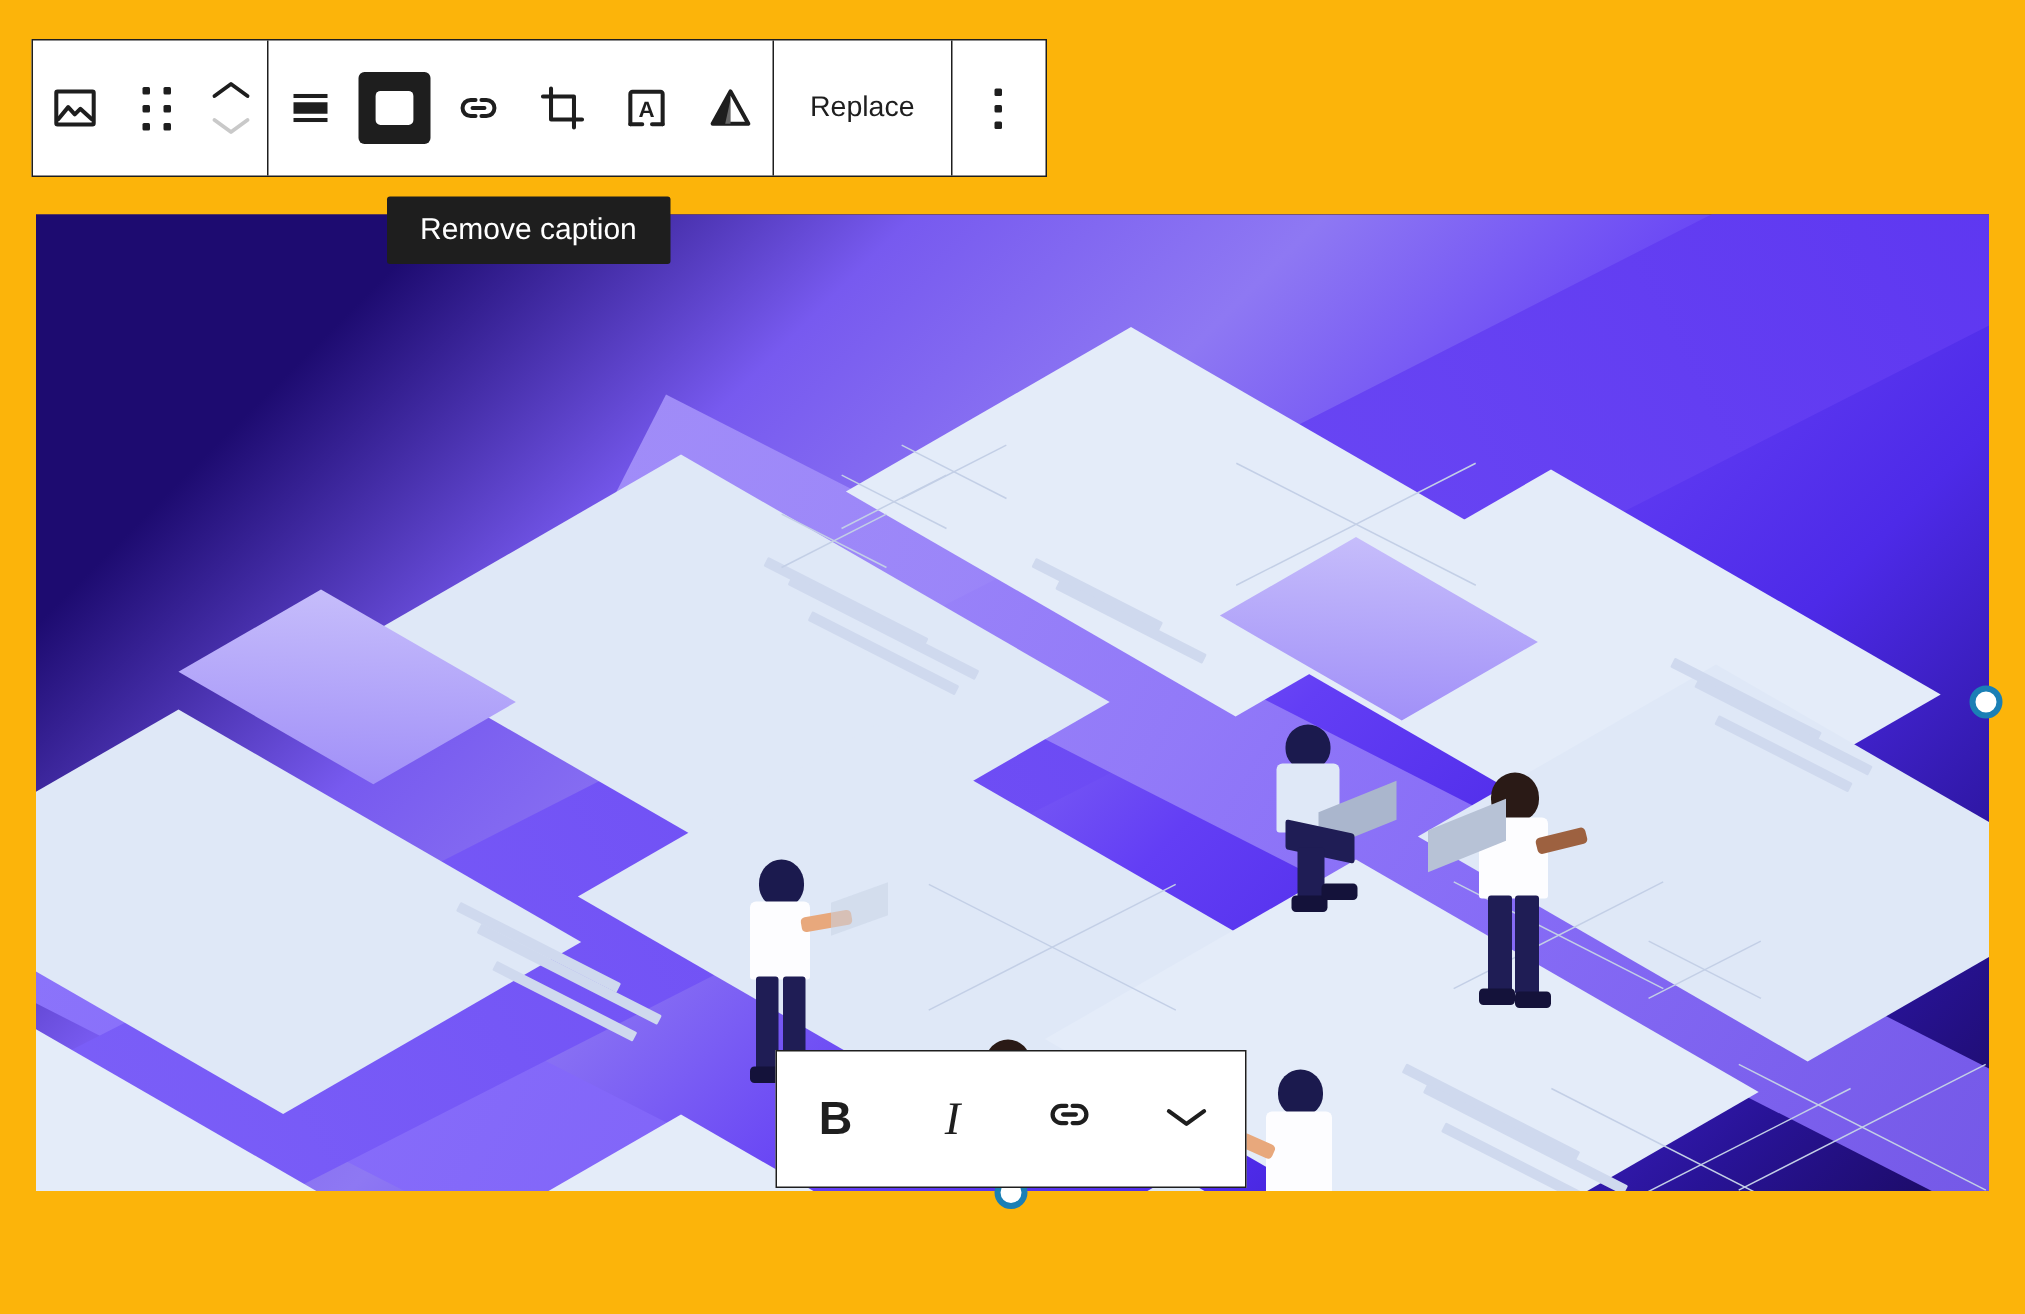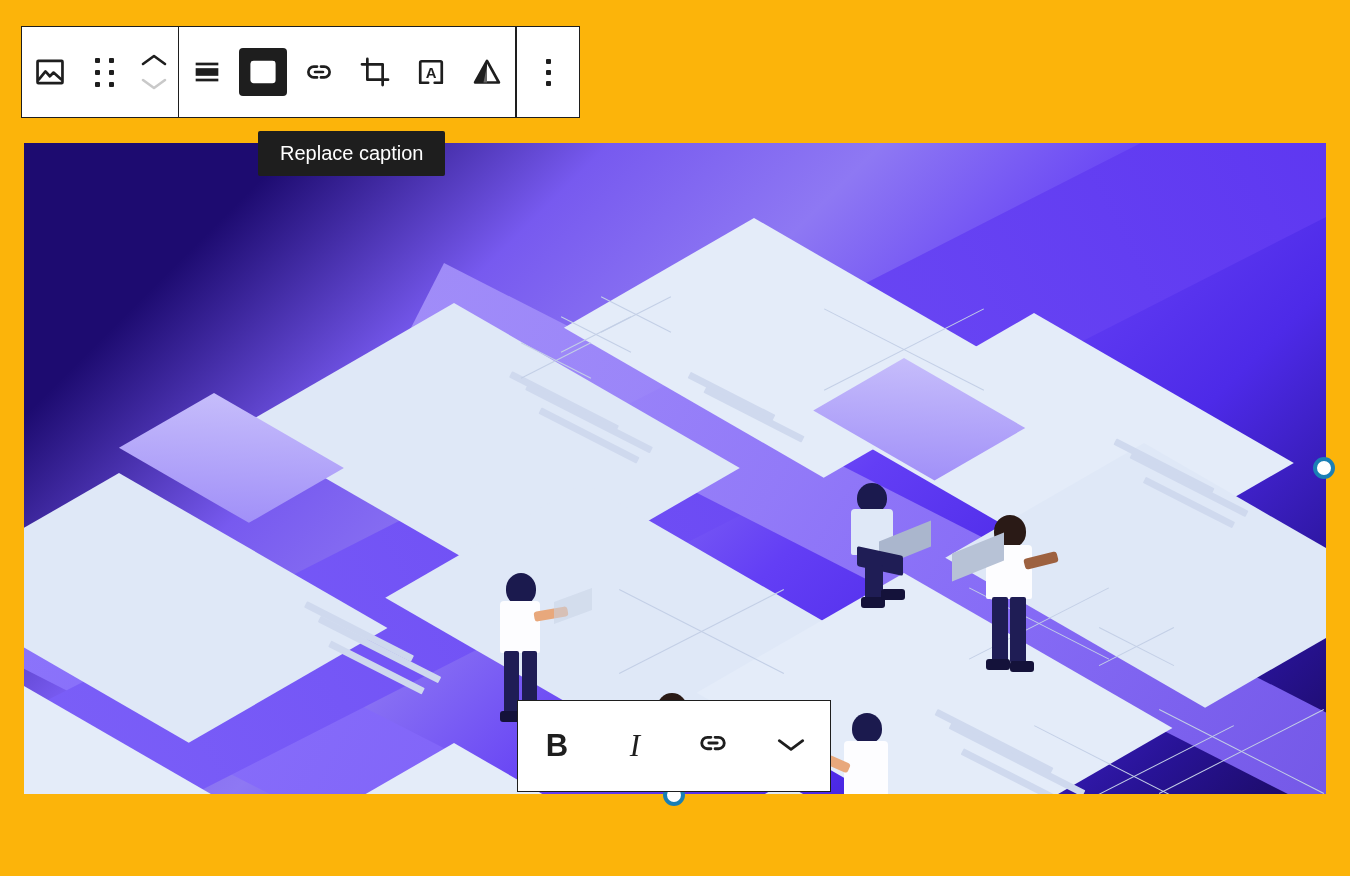--- a/index.html
+++ b/index.html
@@ -289,35 +289,36 @@
             <path d="M12 4.2 L20.4 19.4 H3.6 Z" stroke="#1e1e1e" stroke-width="1.9" stroke-linejoin="round"></path>
             <path d="M12 4.2 L12 19.4 H3.6 Z" fill="#1e1e1e"></path>
             <path d="M12 8 L12 19.4 H9.5 Z" fill="#fff" opacity="0.32"></path>
           </svg>
         </span>
       </button>
     </div>
 
     <div class="tb-sep"></div>
 
+    <button class="replace-btn">Replace</button>
 
     <div class="tb-sep"></div>
 
     <button class="tb-btn wide" aria-label="Options">
       <span class="inner">
         <span class="dots3v">
             <i></i>
             <i></i>
             <i></i>
           </span>
       </span>
     </button>
   </div>
 
-  <div class="tooltip">Replace caption</div>
+  <div class="tooltip">Remove caption</div>
 
   <div class="image-block">
     <div class="illus">
       <div class="bg-navy"></div>
       <div class="bg-grad"></div>
 
       <div class="band" style="left:-120px; top:330px; width:1700px; height:120px; background:linear-gradient(90deg,#8f79fb,#6a43f5); transform:rotate(27deg);"></div>
       <div class="band" style="left:-100px; top:620px; width:1700px; height:150px; background:linear-gradient(90deg,#7d62f8,#5b33f0); transform:rotate(-27deg);"></div>
       <div class="band" style="left:420px; top:120px; width:1100px; height:90px; background:linear-gradient(90deg,#a592fa,#7c5ef6); transform:rotate(27deg); opacity:.9;"></div>
 

